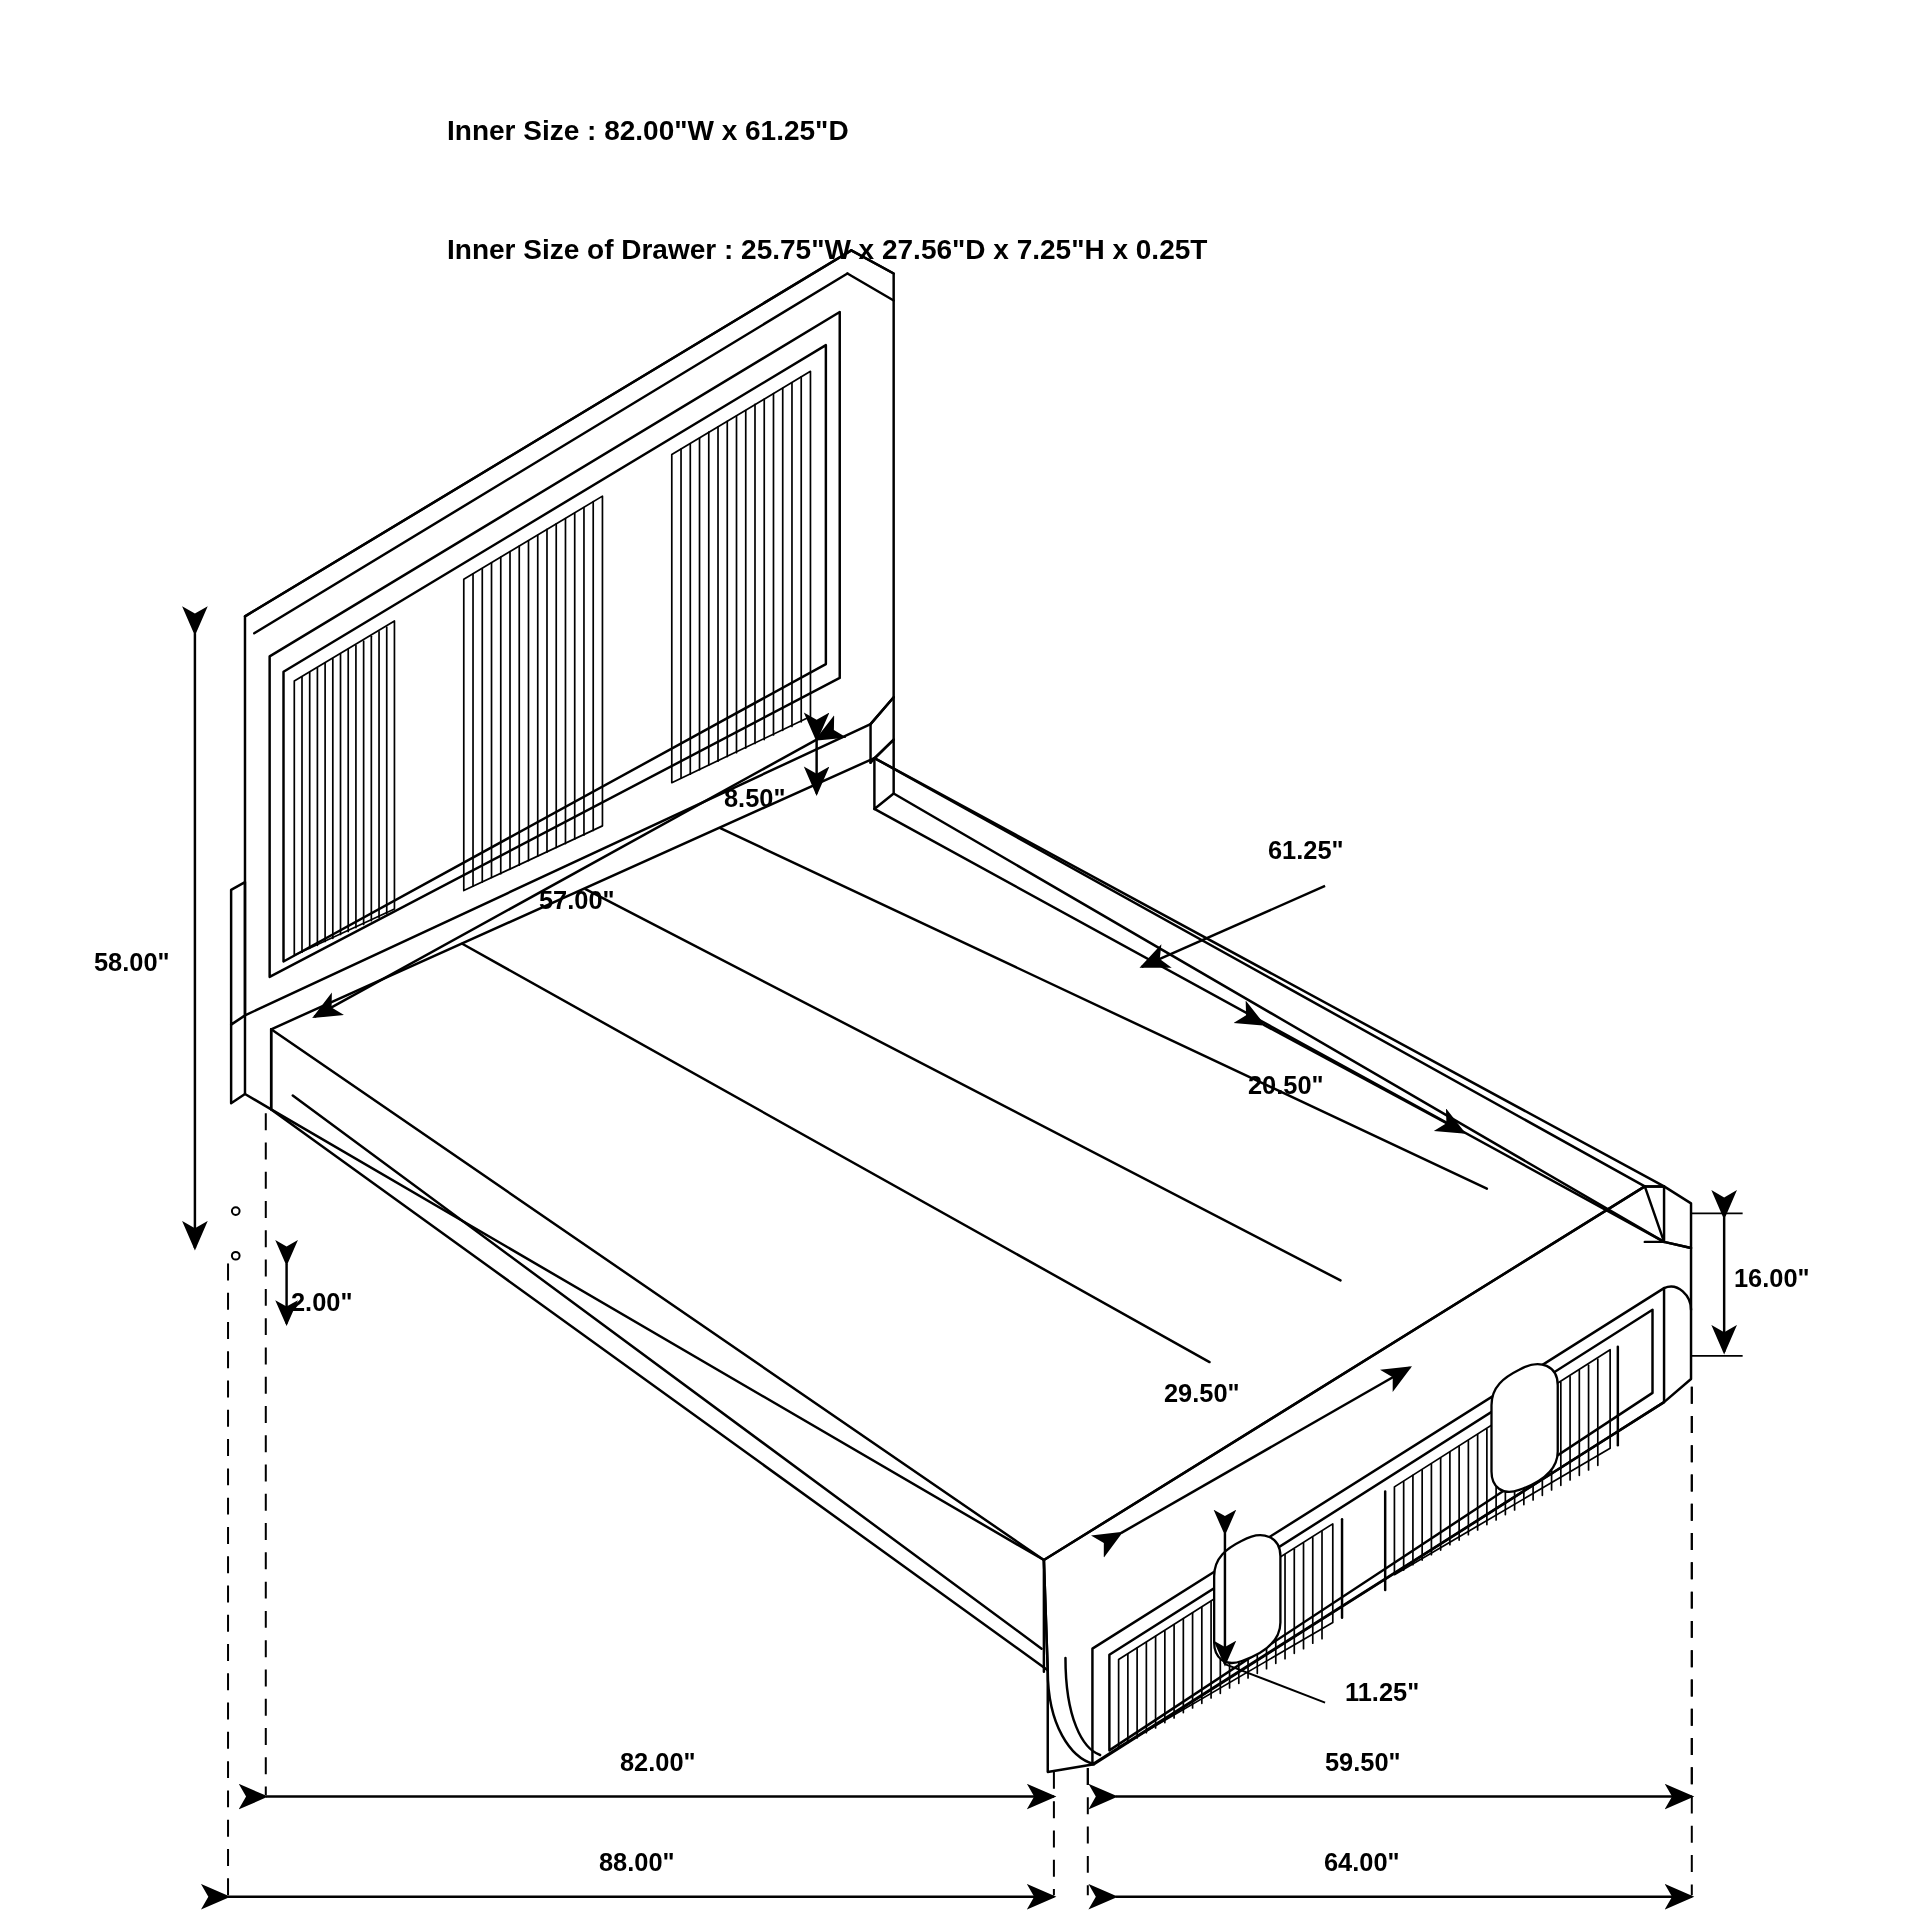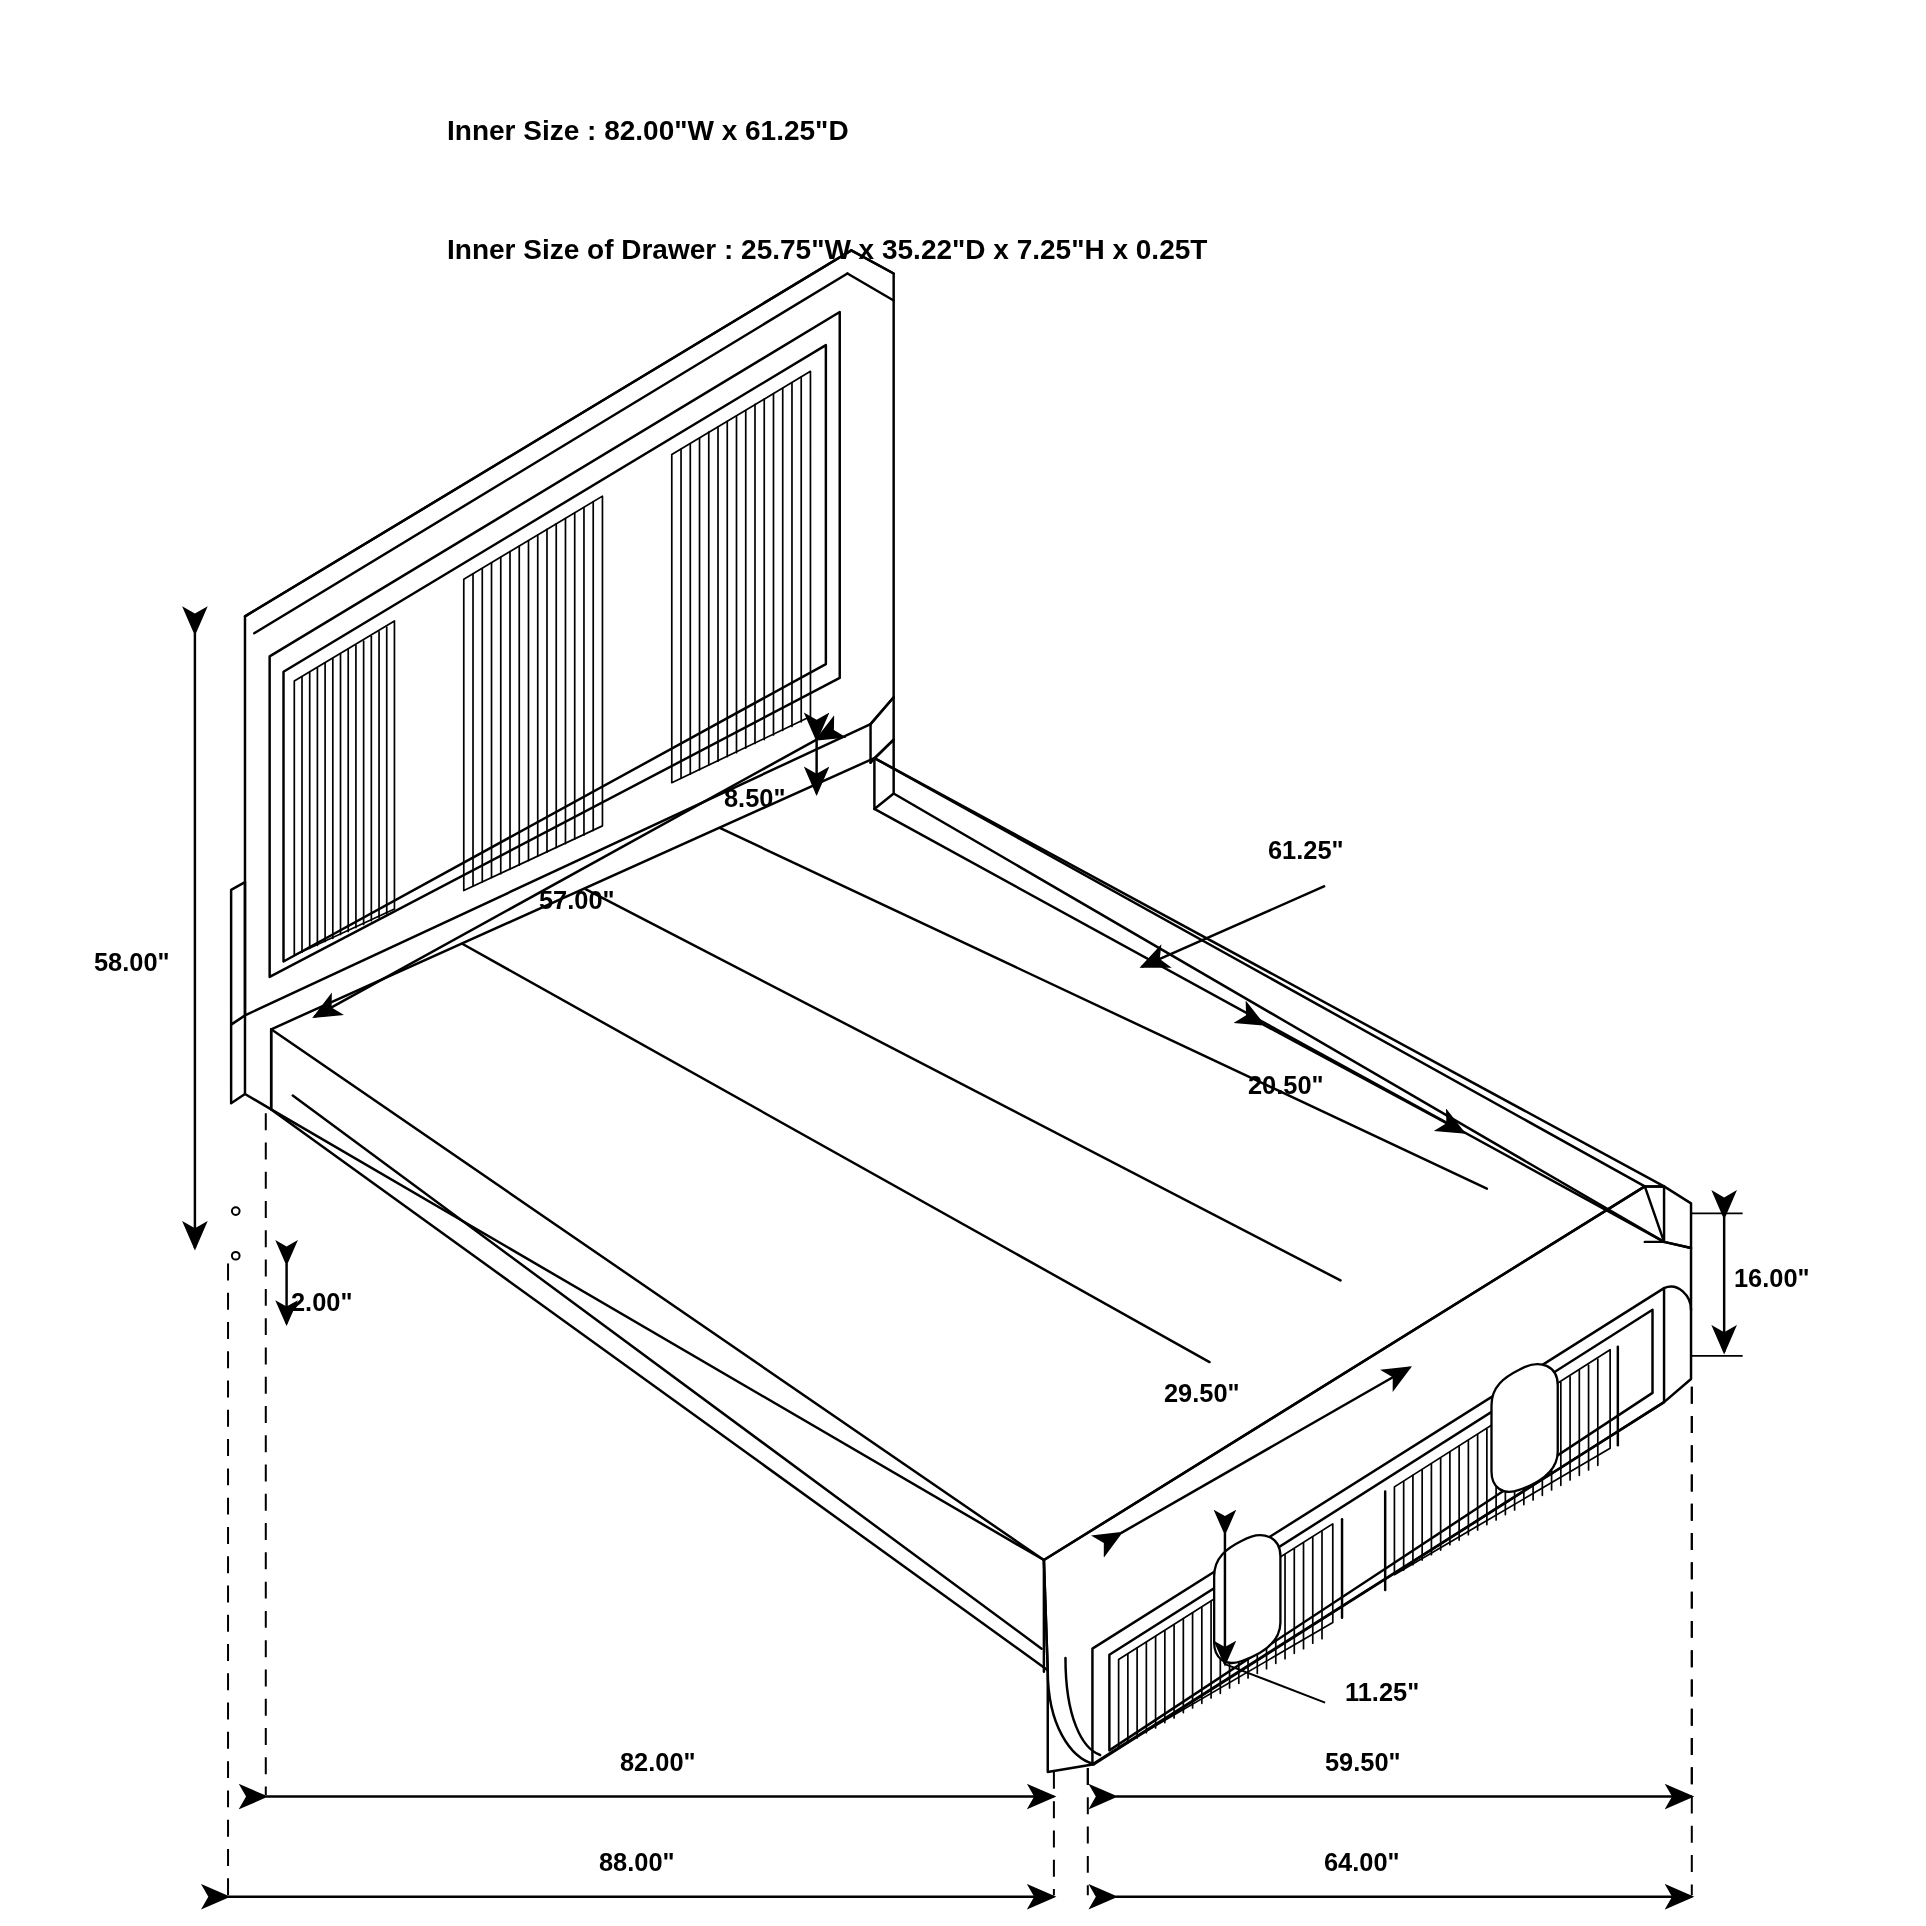--- a/index.html
+++ b/index.html
@@ -41,21 +41,21 @@
     white-space: nowrap;
   }
 </style>
 </head>
 <body>
 
 <div id="root">
 
   <div class="hdr">
     <div>Inner Size : 82.00"W x 61.25"D</div>
-    <div>Inner Size of Drawer : 25.75"W x 35.22"D x 7.25"H x 0.25T</div>
+    <div>Inner Size of Drawer : 25.75"W x 27.56"D x 7.25"H x 0.25T</div>
   </div>
 
   <svg id="diagram" viewBox="0 0 2500 2500">
     <g fill="none" stroke="#000" stroke-width="3.2" stroke-linejoin="round" stroke-linecap="round">
 
       <path d="M 318,800 L 1105,325 L 1160,355 L 1160,905 L 1130,940 L 318,1318 Z"></path>
 
       <path d="M 318,800 L 1105,325"></path>
       <path d="M 330,822 L 1100,355"></path>
       <path d="M 1105,325 L 1160,355"></path>

